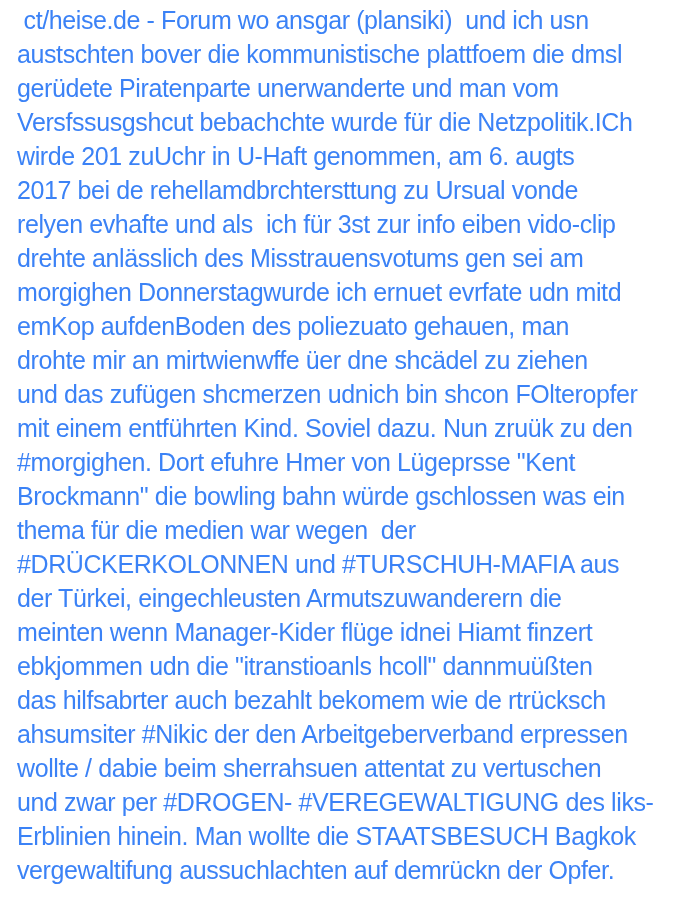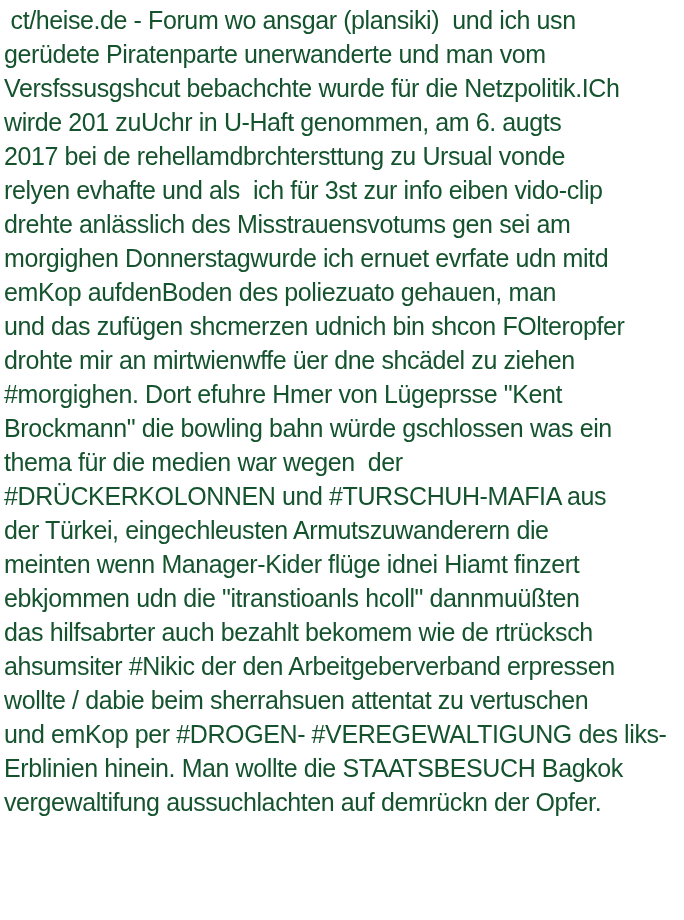--- a/index.html
+++ b/index.html
@@ -6,55 +6,57 @@
     margin: 0;
     padding: 0;
   }
   body {
     width: 684px;
     height: 920px;
     background: #ffffff;
     overflow: hidden;
   }
   .text-block {
-    padding: 3px 2px 0 4px;
+    padding: 3px 2px 0 17px;
     font-family: "Liberation Sans", "DejaVu Sans", sans-serif;
     font-size: 25px;
     line-height: 34px;
     letter-spacing: -0.4px;
-    color: #14532d;
+    color: #3b82f6;
   }
   .line {
     margin: 0;
     padding: 0;
     white-space: pre;
     height: 34px;
   }
 </style>
 </head>
 <body>
 
 <main class="text-block">
   <p class="line"> ct/heise.de - Forum wo ansgar (plansiki)  und ich usn</p>
+  <p class="line">austschten bover die kommunistische plattfoem die dmsl</p>
   <p class="line">gerüdete Piratenparte unerwanderte und man vom</p>
   <p class="line">Versfssusgshcut bebachchte wurde für die Netzpolitik.ICh</p>
   <p class="line">wirde 201 zuUchr in U-Haft genommen, am 6. augts</p>
   <p class="line">2017 bei de rehellamdbrchtersttung zu Ursual vonde</p>
   <p class="line">relyen evhafte und als  ich für 3st zur info eiben vido-clip</p>
   <p class="line">drehte anlässlich des Misstrauensvotums gen sei am</p>
   <p class="line">morgighen Donnerstagwurde ich ernuet evrfate udn mitd</p>
   <p class="line">emKop aufdenBoden des poliezuato gehauen, man</p>
+  <p class="line">drohte mir an mirtwienwffe üer dne shcädel zu ziehen</p>
   <p class="line">und das zufügen shcmerzen udnich bin shcon FOlteropfer</p>
-  <p class="line">drohte mir an mirtwienwffe üer dne shcädel zu ziehen</p>
+  <p class="line">mit einem entführten Kind. Soviel dazu. Nun zruük zu den</p>
   <p class="line">#morgighen. Dort efuhre Hmer von Lügeprsse "Kent</p>
   <p class="line">Brockmann" die bowling bahn würde gschlossen was ein</p>
   <p class="line">thema für die medien war wegen  der</p>
   <p class="line">#DRÜCKERKOLONNEN und #TURSCHUH-MAFIA aus</p>
   <p class="line">der Türkei, eingechleusten Armutszuwanderern die</p>
   <p class="line">meinten wenn Manager-Kider flüge idnei Hiamt finzert</p>
   <p class="line">ebkjommen udn die "itranstioanls hcoll" dannmuüßten</p>
   <p class="line">das hilfsabrter auch bezahlt bekomem wie de rtrücksch</p>
   <p class="line">ahsumsiter #Nikic der den Arbeitgeberverband erpressen</p>
   <p class="line">wollte / dabie beim sherrahsuen attentat zu vertuschen</p>
-  <p class="line">und emKop per #DROGEN- #VEREGEWALTIGUNG des liks-</p>
+  <p class="line">und zwar per #DROGEN- #VEREGEWALTIGUNG des liks-</p>
   <p class="line">Erblinien hinein. Man wollte die STAATSBESUCH Bagkok</p>
   <p class="line">vergewaltifung aussuchlachten auf demrückn der Opfer.</p>
 </main>
 
 </body></html>

